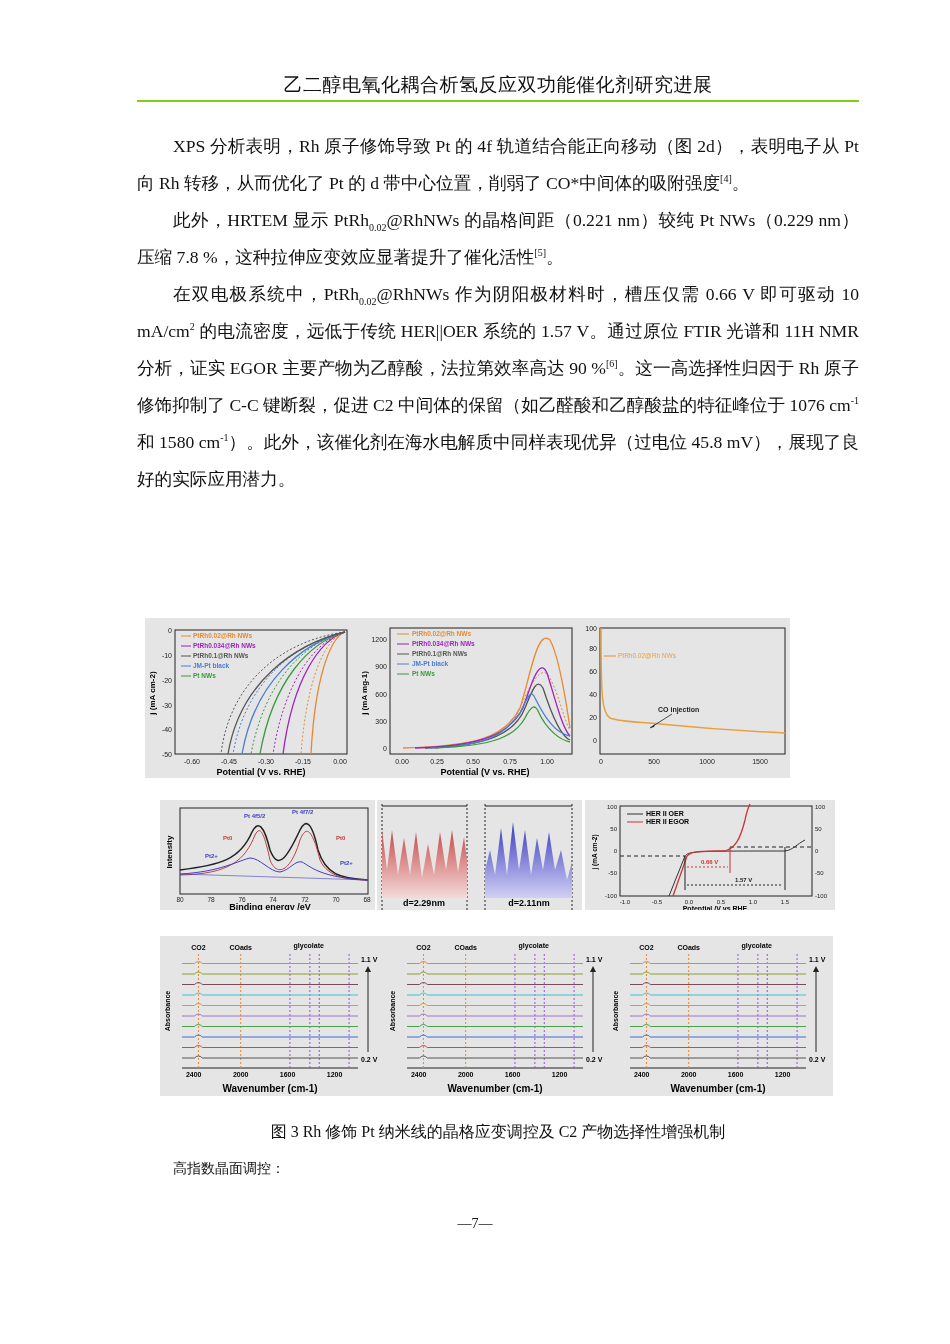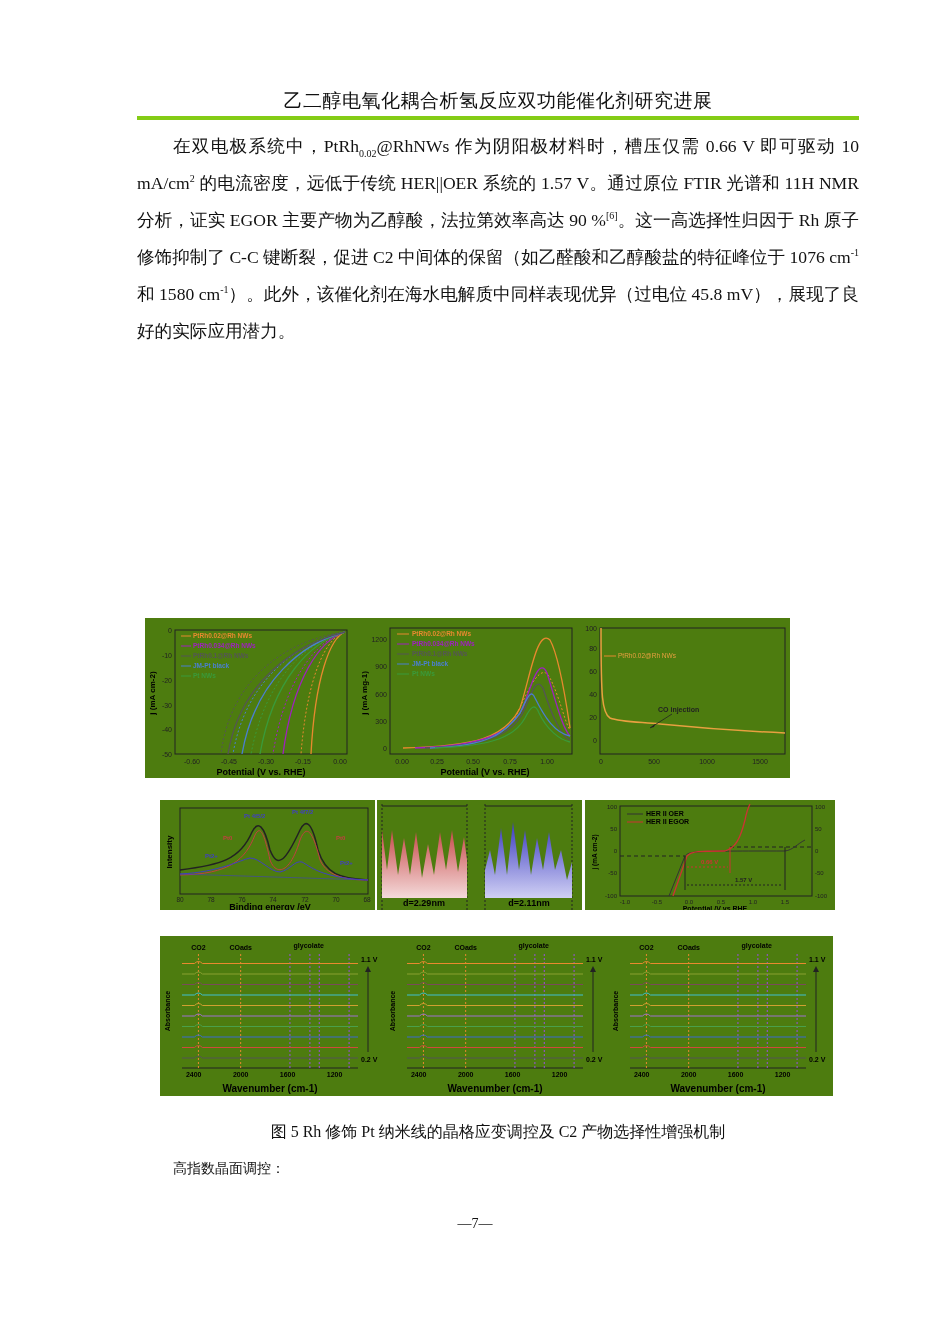--- a/index.html
+++ b/index.html
@@ -1,41 +1,43 @@
 <!DOCTYPE html>
 <html><head>
 <meta charset="utf-8">
 <style>
   html, body { margin: 0; padding: 0; background: #ffffff; }
   body { width: 950px; height: 1344px; position: relative; overflow: hidden;
          font-family: "Liberation Serif", "DejaVu Serif", serif; color: #111; }
-  .header { position: absolute; left: 137px; top: 88px; width: 722px; height: 28px;
-            border-bottom: 4px solid #84cc16; text-align: center; }
+  .header { position: absolute; left: 137px; top: 72px; width: 722px; height: 28px;
+            border-bottom: 2px solid #84cc16; text-align: center; }
   .header span { font-size: 19px; line-height: 26px; letter-spacing: 0.5px; }
   .body { position: absolute; left: 137px; top: 128px; width: 722px; }
   .para { font-size: 17.6px; line-height: 37px; text-align: justify; margin: 0; }
   .para.indent { text-indent: 36px; }
   sup, sub { font-size: 10px; line-height: 0; }
   .figure { position: absolute; left: 145px; top: 618px; width: 700px; height: 482px; }
-  .panel { position: absolute; background: #4d7c0f; }
+  .panel { position: absolute; background: #e5e5e5; }
   .panel svg { display: block; }
   .caption { position: absolute; left: 137px; top: 1122px; width: 722px; text-align: center;
              font-size: 16px; }
   .subhead { position: absolute; left: 173px; top: 1160px; font-size: 14px; }
   .pagenum { position: absolute; left: 0; top: 1216px; width: 950px; text-align: center; font-size: 14px; }
   .ax { font-family: "Liberation Sans", "DejaVu Sans", sans-serif; }
 </style>
 </head>
 <body>
 
 <div class="header">
   <span>乙二醇电氧化耦合析氢反应双功能催化剂研究进展</span>
 </div>
 
 <div class="body">
+  <p class="para indent">XPS 分析表明，Rh 原子修饰导致 Pt 的 4f 轨道结合能正向移动（图 2d），表明电子从 Pt 向 Rh 转移，从而优化了 Pt 的 d 带中心位置，削弱了 CO*中间体的吸附强度<sup>[4]</sup>。</p>
+  <p class="para indent">此外，HRTEM 显示 PtRh<sub>0.02</sub>@RhNWs 的晶格间距（0.221 nm）较纯 Pt NWs（0.229 nm）压缩 7.8 %，这种拉伸应变效应显著提升了催化活性<sup>[5]</sup>。</p>
   <p class="para indent">在双电极系统中，PtRh<sub>0.02</sub>@RhNWs 作为阴阳极材料时，槽压仅需 0.66 V 即可驱动 10 mA/cm<sup>2</sup> 的电流密度，远低于传统 HER||OER 系统的 1.57 V。通过原位 FTIR 光谱和 11H NMR 分析，证实 EGOR 主要产物为乙醇酸，法拉第效率高达 90 %<sup>[6]</sup>。这一高选择性归因于 Rh 原子修饰抑制了 C-C 键断裂，促进 C2 中间体的保留（如乙醛酸和乙醇酸盐的特征峰位于 1076 cm<sup>-1</sup> 和 1580 cm<sup>-1</sup>）。此外，该催化剂在海水电解质中同样表现优异（过电位 45.8 mV），展现了良好的实际应用潜力。</p>
 </div>
 
 <div class="figure">
 
   <div class="panel" style="left:0;top:0;width:210px;height:160px;">
     <svg width="210" height="160" class="ax">
       <rect x="30" y="12" width="172" height="124" fill="none" stroke="#222" stroke-width="1"></rect>
       <g font-size="7" fill="#222" text-anchor="end">
         <text x="27" y="15">0</text>
@@ -342,15 +344,15 @@
         <text x="80.66666666666666" y="14" font-size="7" font-weight="bold" text-anchor="middle">COads</text>
         <text x="148.72" y="12" font-size="7" font-weight="bold" text-anchor="middle">glycolate</text>
         <text x="201" y="26" font-size="7" font-weight="bold">1.1 V</text>
         <text x="201" y="126" font-size="7" font-weight="bold">0.2 V</text>
         <line x1="208" y1="116" x2="208" y2="34" stroke="#222"></line>
         <polygon points="205,36 211,36 208,30" fill="#222"></polygon>
       </svg>
     </div>
 </div>
 
-<div class="caption">图 5 Rh 修饰 Pt 纳米线的晶格应变调控及 C2 产物选择性增强机制</div>
+<div class="caption">图 3 Rh 修饰 Pt 纳米线的晶格应变调控及 C2 产物选择性增强机制</div>
 <div class="subhead">高指数晶面调控：</div>
 <div class="pagenum">—7—</div>
 
 </body></html>

